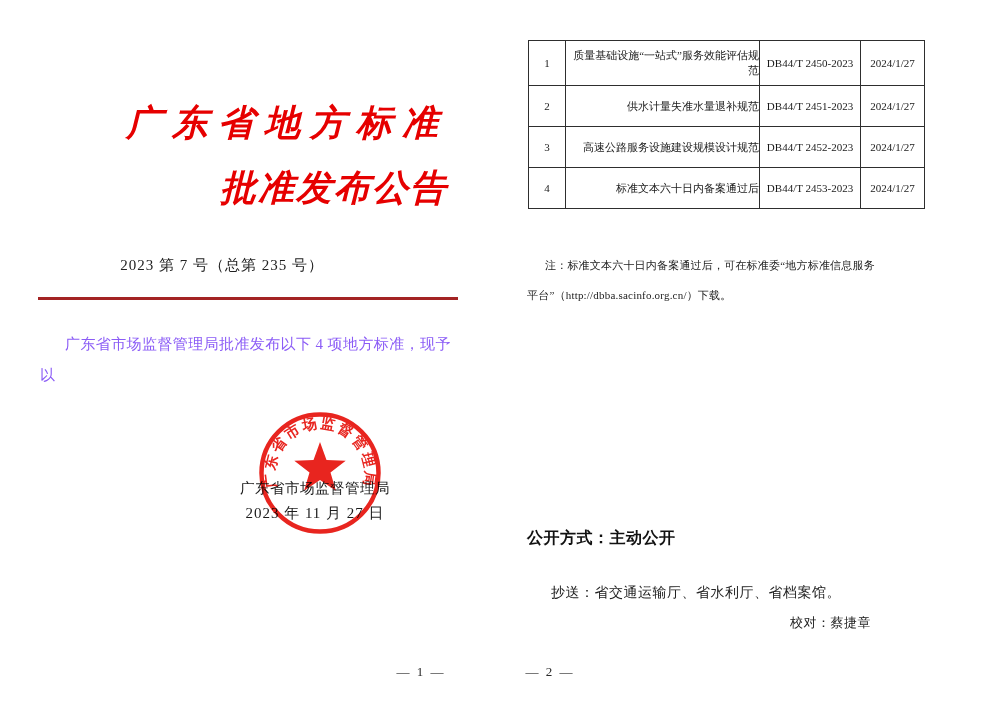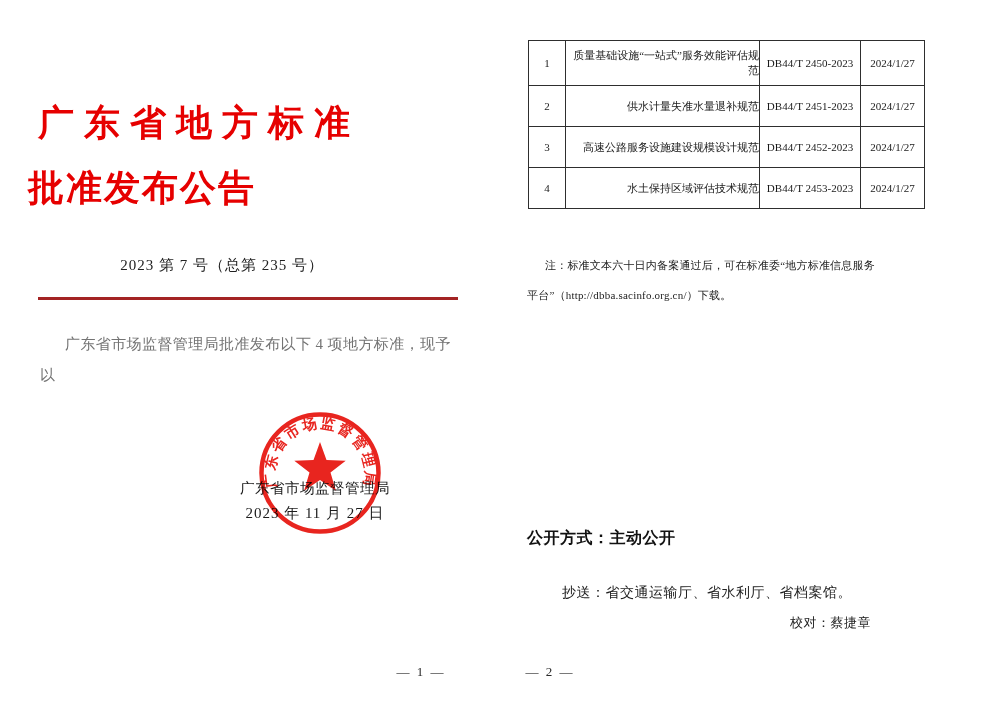--- a/index.html
+++ b/index.html
@@ -4,36 +4,37 @@
 <style>
   html,body{margin:0;padding:0;}
   body{
     width:981px;height:702px;position:relative;overflow:hidden;
     background:#ffffff;color:#1f1f1f;
     font-family:"Liberation Serif","DejaVu Serif",serif;
   }
   .abs{position:absolute;}
   
   .title-line{
-    left:28px;width:420px;text-align:left;
+    left:28px;width:420px;text-align:right;
     color:#e60000;font-weight:bold;font-size:36px;line-height:40px;
     white-space:nowrap;
+    font-style:italic;
   }
   #title-line1{top:103px;letter-spacing:10px;padding-left:10px;box-sizing:border-box;}
   #title-line2{top:168px;letter-spacing:2px;}
   #issue-no{
     left:12px;top:256px;width:420px;text-align:center;
     font-size:15px;letter-spacing:1px;color:#222;
   }
   #red-divider{
     left:38px;top:297px;width:420px;height:3px;background:#a32323;
   }
   #body-paragraph{
     left:40px;top:329px;width:420px;
-    font-size:15px;line-height:31px;letter-spacing:0.4px;color:#737373;
+    font-size:15px;line-height:31px;letter-spacing:0.4px;color:#8b5cf6;
   }
   #body-paragraph .indent{text-indent:25px;}
   #seal-svg{
     left:257px;top:410px;width:126px;height:126px;
     mix-blend-mode:multiply;
   }
   #signature-org{
     left:230px;top:479px;width:170px;text-align:center;
     font-size:14.5px;letter-spacing:0.5px;color:#1c1c1c;
   }
@@ -68,21 +69,21 @@
     left:527px;top:250px;width:424px;
     font-size:11px;line-height:30px;letter-spacing:0.2px;color:#222;
   }
   #note-block .indent{text-indent:18px;}
   #publicity{
     left:527px;top:528px;
     font-family:"Liberation Sans","DejaVu Sans",sans-serif;
     font-weight:bold;font-size:16px;letter-spacing:0.5px;color:#111;
   }
   #cc-line{
-    left:551px;top:584px;font-size:14px;letter-spacing:0.5px;color:#222;margin-left:11px;
+    left:551px;top:584px;font-size:14px;letter-spacing:0.5px;color:#222;
   }
   #proofreader{
     left:790px;top:614px;width:140px;text-align:left;
     font-size:13px;letter-spacing:0.5px;color:#222;
   }
   
   .seal-ring-text{
     font-family:"Liberation Serif","DejaVu Serif",serif;
     font-size:14.5px;letter-spacing:2.5px;font-weight:600;
     fill:#e8251f;
@@ -139,21 +140,21 @@
     <td>2024/1/27</td>
   </tr>
   <tr class="rn">
     <td>3</td>
     <td class="name">高速公路服务设施建设规模设计规范</td>
     <td>DB44/T 2452-2023</td>
     <td>2024/1/27</td>
   </tr>
   <tr class="rn">
     <td>4</td>
-    <td class="name">水土保持区域评估技术规范</td>
+    <td class="name">标准文本六十日内备案通过后</td>
     <td>DB44/T 2453-2023</td>
     <td>2024/1/27</td>
   </tr>
 </tbody>
   </table>
 
 <div class="abs" id="note-block">
   <div class="indent">注：标准文本六十日内备案通过后，可在标准委“地方标准信息服务</div>
   <div>平台”（http://dbba.sacinfo.org.cn/）下载。</div>
 </div>

